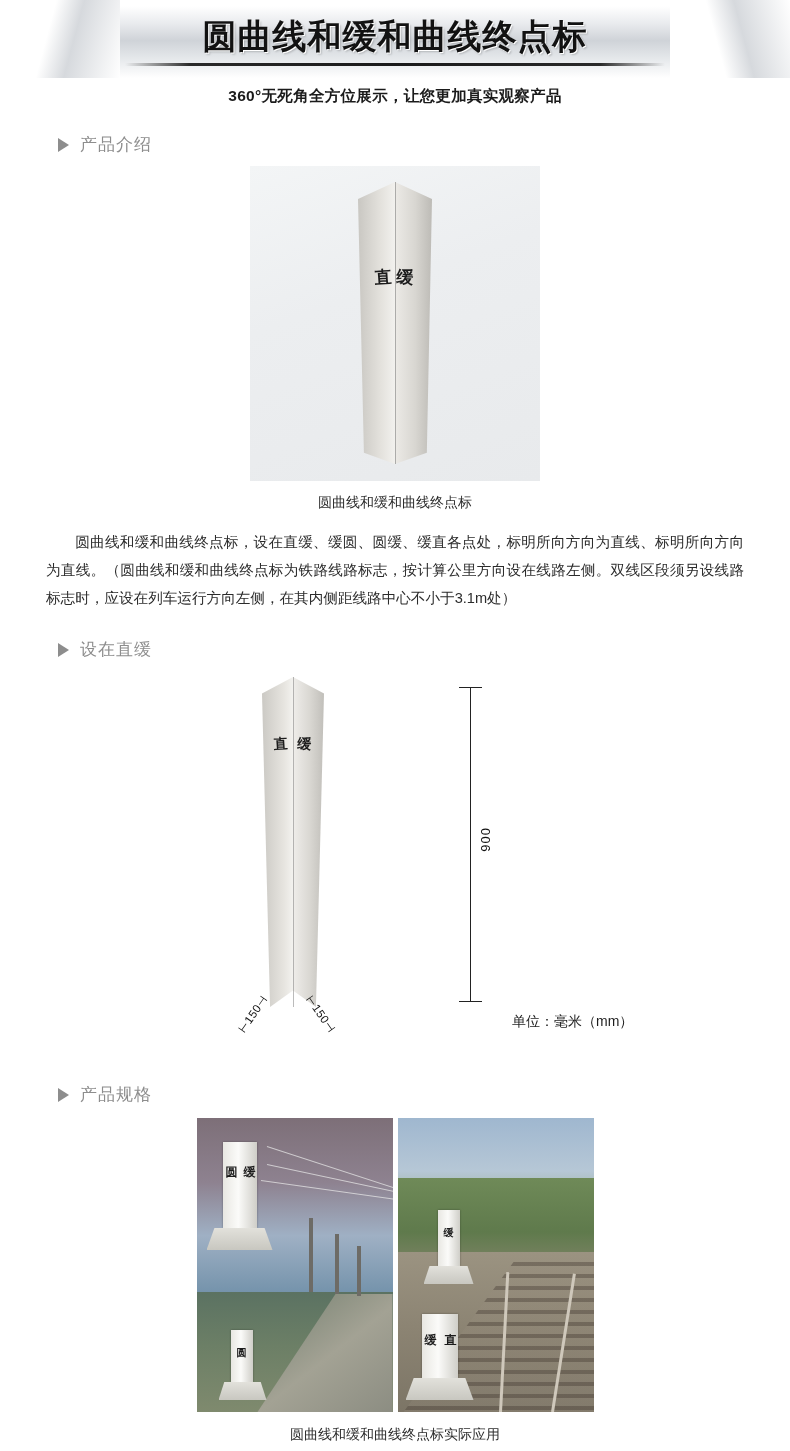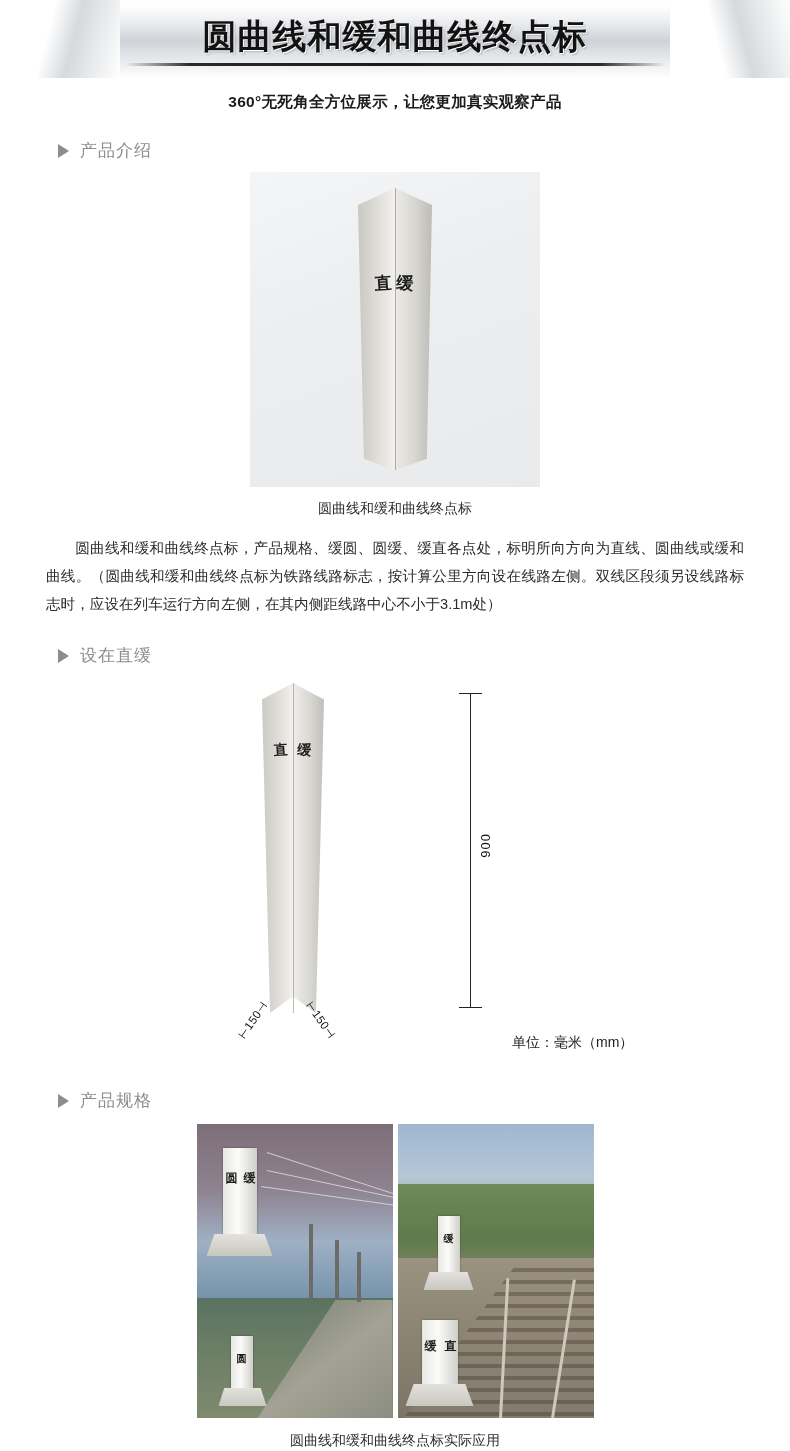--- a/index.html
+++ b/index.html
@@ -62,21 +62,21 @@
     height: 3px;
     background: linear-gradient(to right, rgba(20,20,20,0) 0%, #2a2a2a 12%, #1a1a1a 50%, #2a2a2a 88%, rgba(20,20,20,0) 100%);
     z-index: 2;
   }
 
   .subtitle {
     text-align: center;
     font-size: 15.5px;
     font-weight: bold;
     color: #1b1b1b;
-    margin-top: 14px;
+    margin-top: 8px;
     letter-spacing: 0.3px;
   }
 
   
   .section-head {
     display: flex;
     align-items: center;
     margin: 26px 0 0 58px;
     color: #8d8d8d;
     text-align: center;
@@ -253,21 +253,21 @@
     color: #111;
     white-space: nowrap;
     letter-spacing: 0.5px;
   }
   .dim-h1 { left: 232px; top: 984px; }
   .dim-h2 { left: 296px; top: 984px; }
 
   .unit-note {
     position: absolute;
     left: 512px;
-    top: 361px;
+    top: 346px;
     font-size: 14px;
     color: #1d1d1d;
   }
 
   
   .apps {
     display: flex;
     justify-content: center;
     gap: 5px;
     margin-top: 12px;
@@ -377,21 +377,21 @@
       <div class="faceL"></div>
       <div class="faceR"></div>
       <div class="edge"></div>
       <div class="char charL">直</div>
       <div class="char charR">缓</div>
     </div>
   </div>
 </div>
 <div class="caption">圆曲线和缓和曲线终点标</div>
 
-<div class="para">圆曲线和缓和曲线终点标，产品规格、缓圆、圆缓、缓直各点处，标明所向方向为直线、圆曲线或缓和曲线。（圆曲线和缓和曲线终点标为铁路线路标志，按计算公里方向设在线路左侧。双线区段须另设线路标志时，应设在列车运行方向左侧，在其内侧距线路中心不小于3.1m处）</div>
+<div class="para">圆曲线和缓和曲线终点标，设在直缓、缓圆、圆缓、缓直各点处，标明所向方向为直线、标明所向方向为直线。（圆曲线和缓和曲线终点标为铁路线路标志，按计算公里方向设在线路左侧。双线区段须另设线路标志时，应设在列车运行方向左侧，在其内侧距线路中心不小于3.1m处）</div>
 
 <div class="section-head">
   <span class="tri-icon"></span>
   <span class="label">设在直缓</span>
 </div>
 
 <div class="spec-wrap">
   <div class="spec-post">
     <div class="faceL"></div>
     <div class="faceR"></div>

